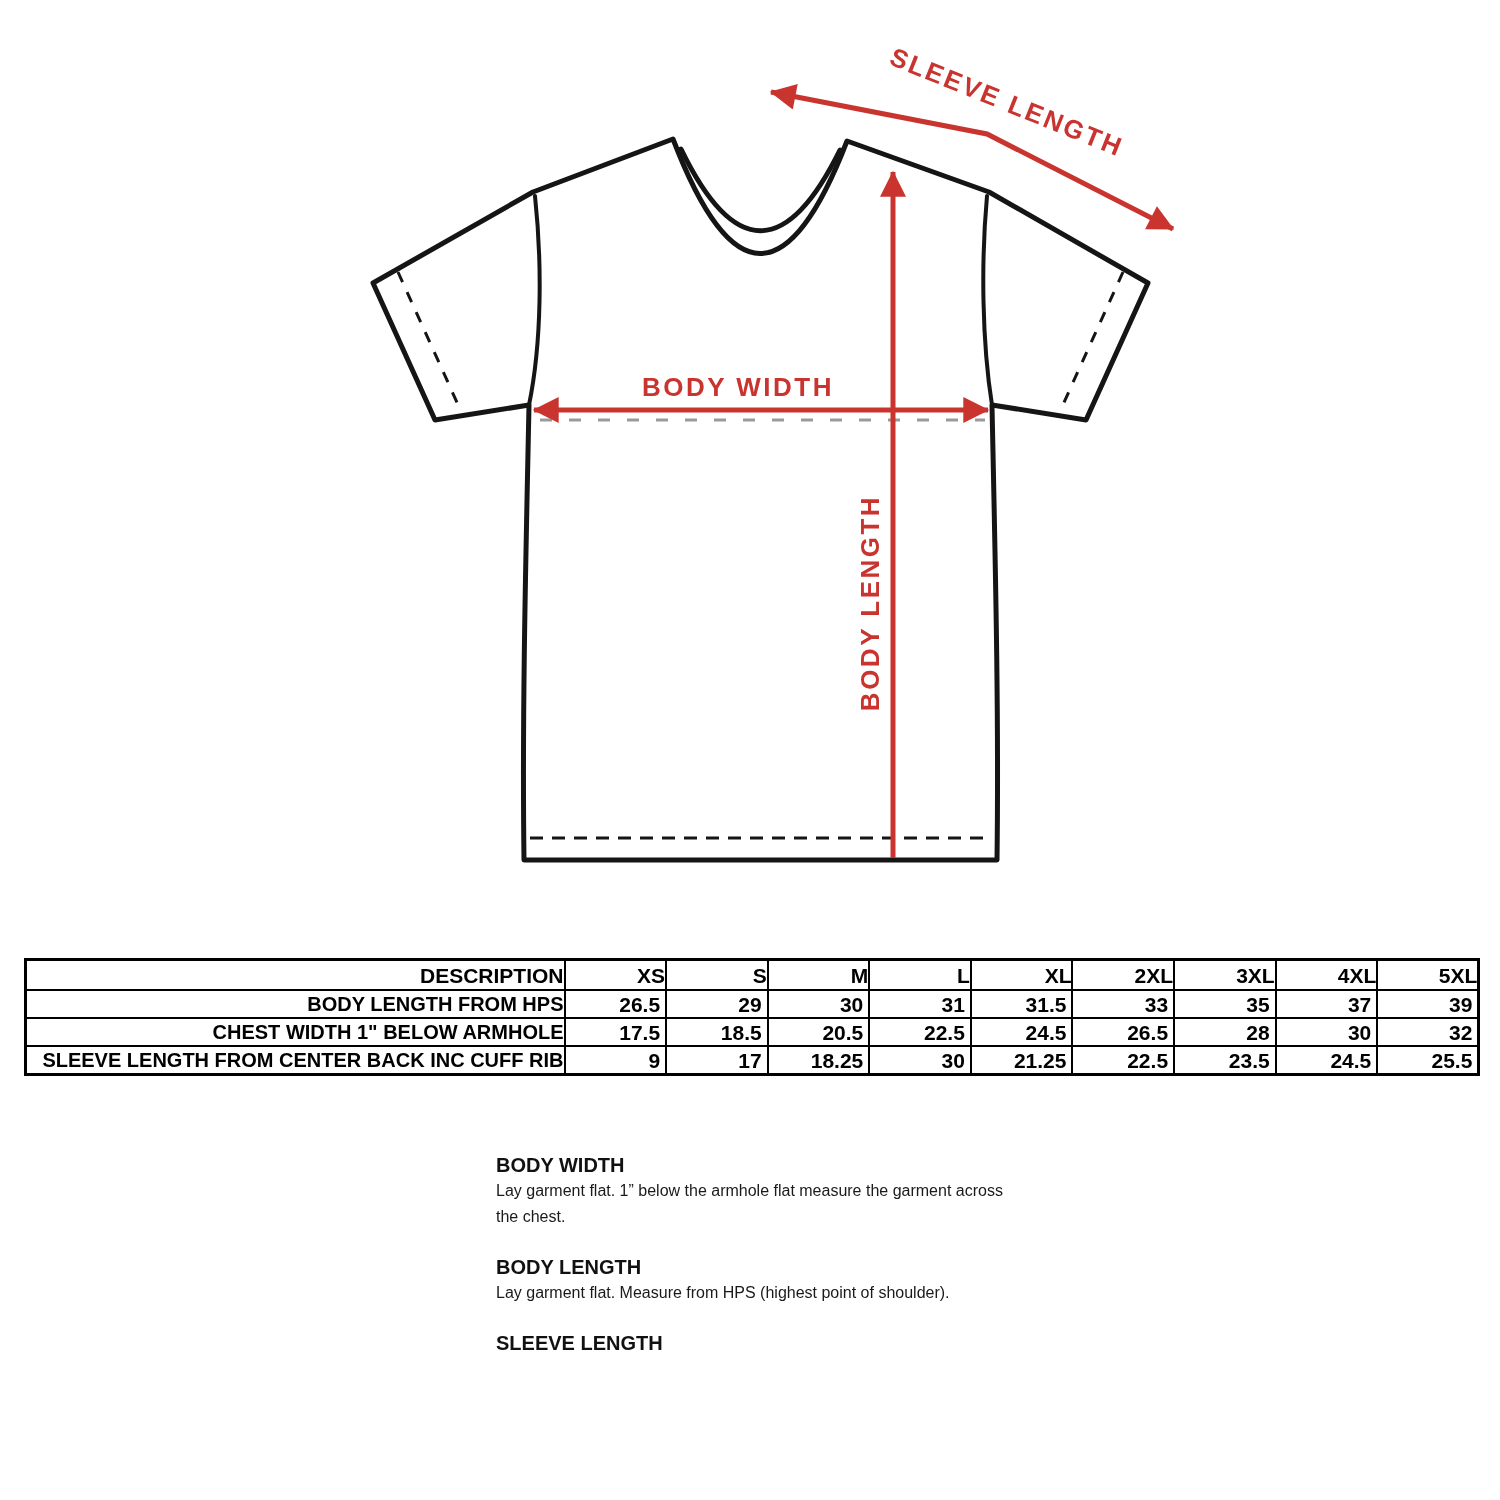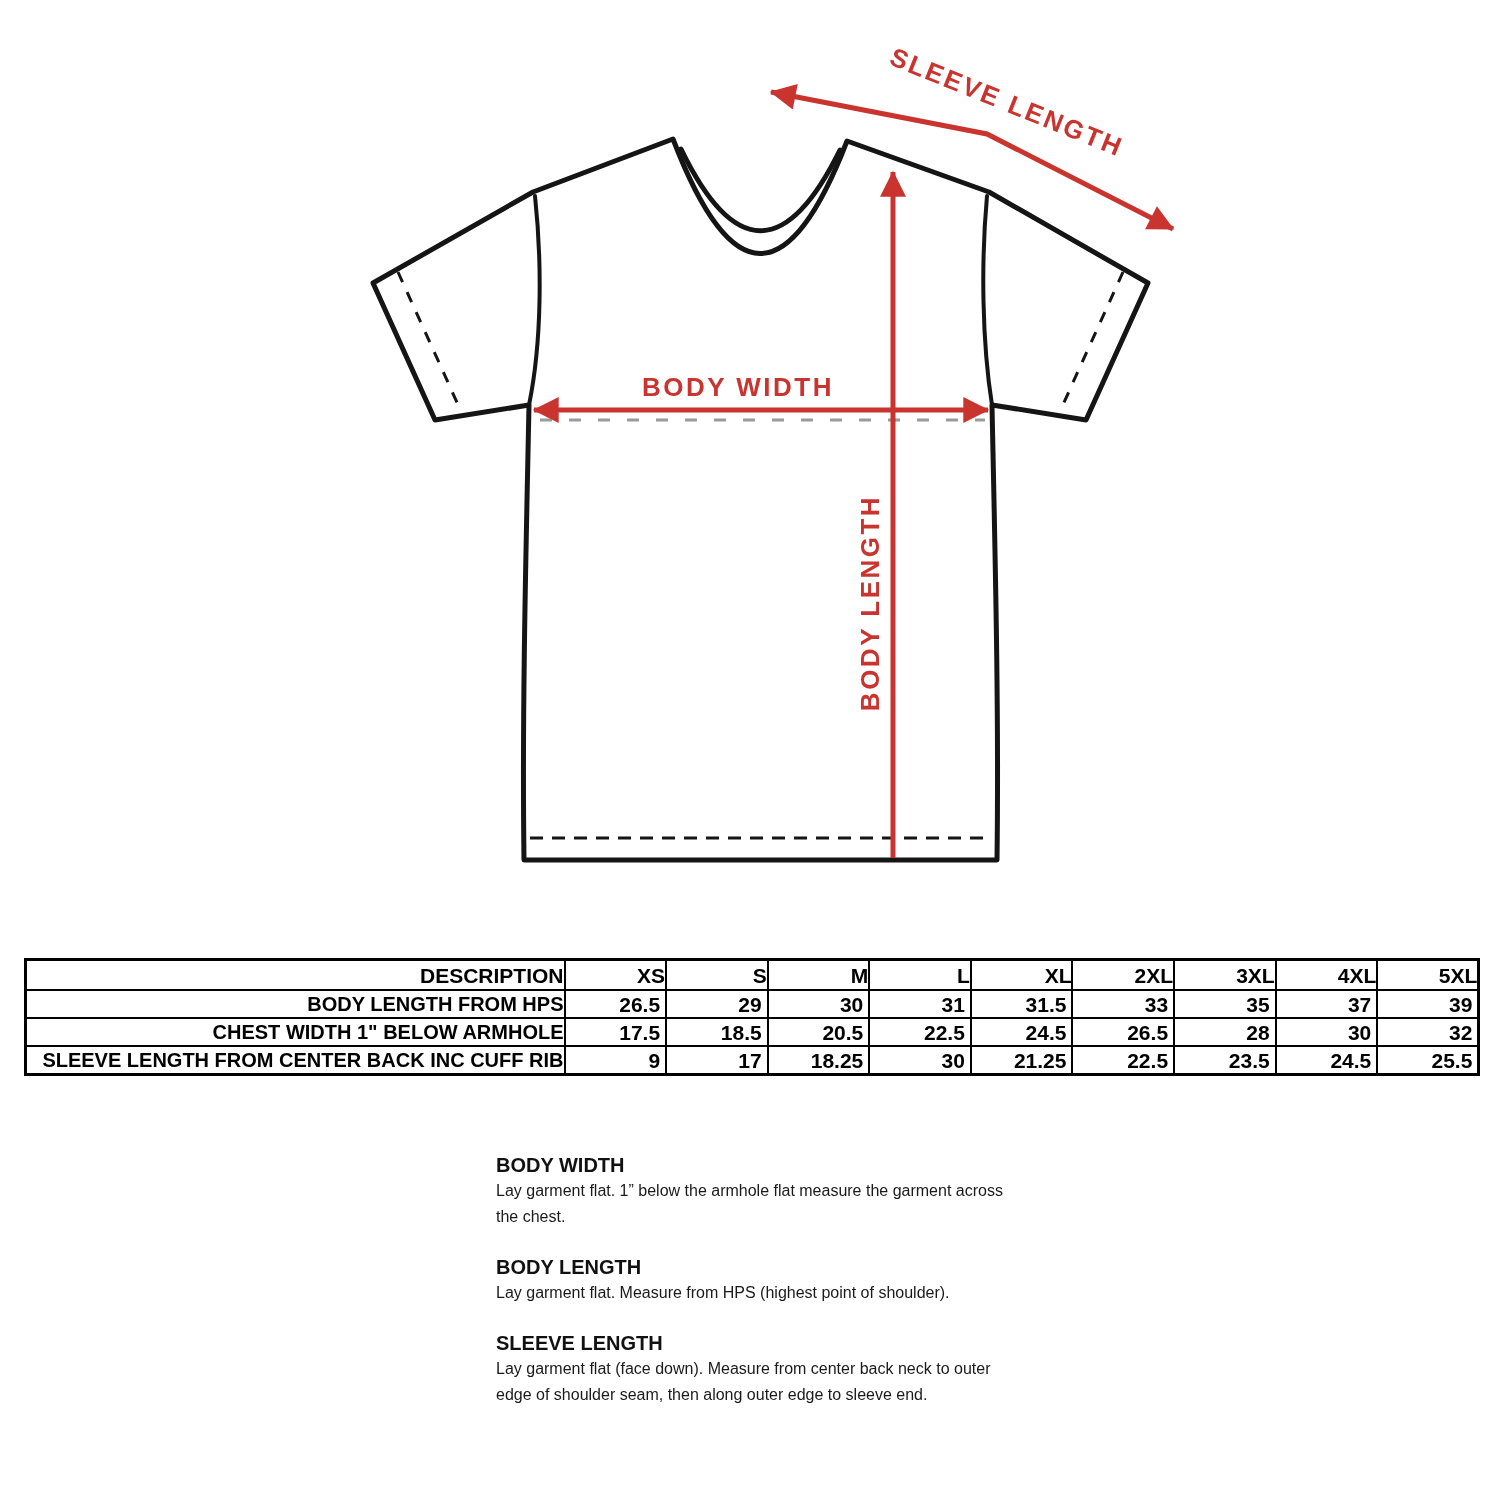--- a/index.html
+++ b/index.html
@@ -167,16 +167,15 @@
         </tr>
       </tbody>
   </table>
 
   <div class="guide">
       <h3>BODY WIDTH</h3>
       <p>Lay garment flat. 1” below the armhole flat measure the garment across the chest.</p>
       <h3>BODY LENGTH</h3>
       <p>Lay garment flat. Measure from HPS (highest point of shoulder).</p>
       <h3>SLEEVE LENGTH</h3>
-      <p>Lay garment flat (face down). Measure from center back neck to outer edge of shoulder seam, then along outer edge to sleeve end.</p>
     </div>
 
 </div>
 
 </body></html>

